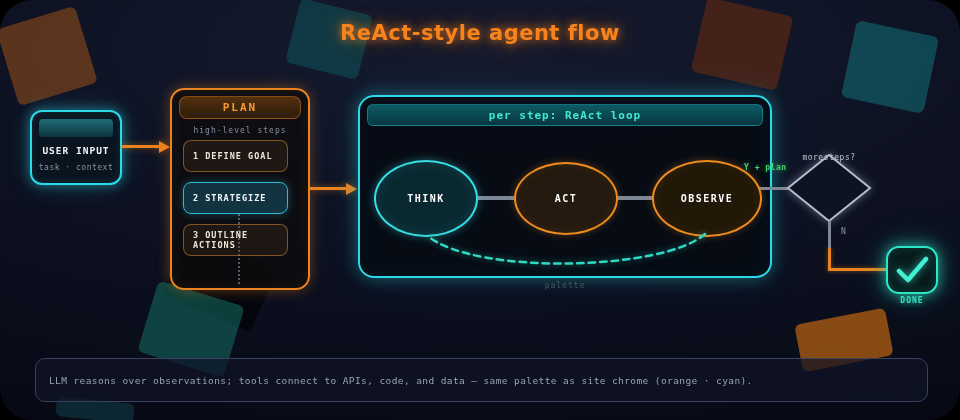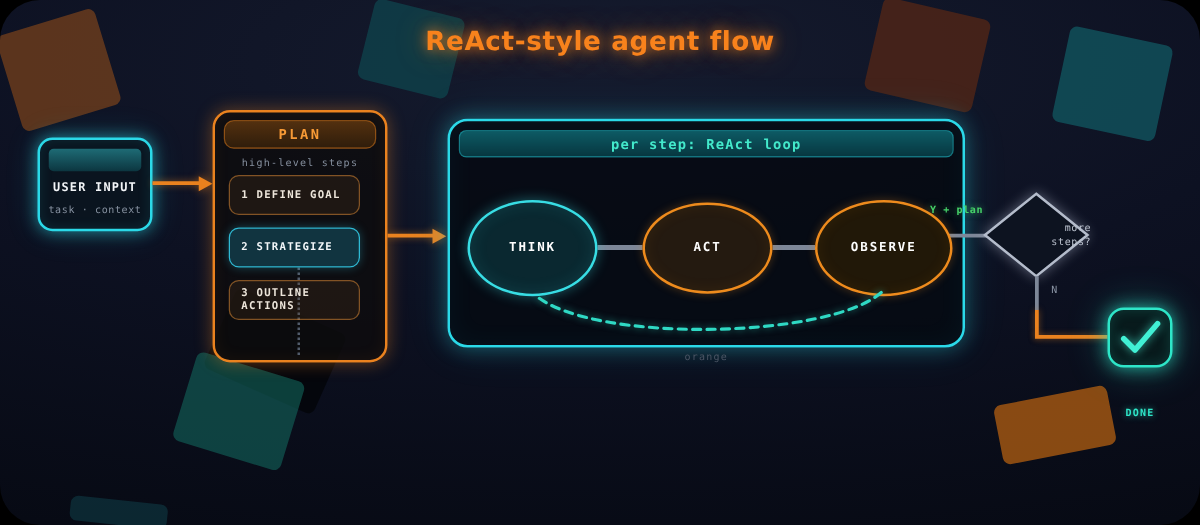--- a/index.html
+++ b/index.html
@@ -101,35 +101,35 @@
   .conn-ao{left:618px;top:196px;width:34px;height:3.5px;}
   .conn-od{left:752px;top:187px;width:40px;height:3px;}
 
   .iterate-svg{position:absolute;left:358px;top:95px;width:414px;height:183px;pointer-events:none;overflow:visible;}
   .iterate-label{position:absolute;left:358px;top:281px;width:414px;text-align:center;font-size:8px;letter-spacing:1px;color:#4b5564;}
 
   
   .yes-label{position:absolute;left:744px;top:163px;font-size:8px;font-weight:bold;color:#46d369;letter-spacing:.5px;
     text-shadow:0 0 6px rgba(70,211,105,.6);}
   .diamond-wrap{position:absolute;left:785px;top:152px;width:88px;height:72px;}
-  .diamond-label{position:absolute;inset:0;display:flex;flex-direction:column;align-items:flex-end;justify-content:center;
+  .diamond-label{position:absolute;inset:0;display:flex;flex-direction:row;align-items:flex-start;justify-content:center;
     font-size:8px;color:#bcc3cf;letter-spacing:.5px;line-height:11px;}
   .no-label{position:absolute;left:841px;top:227px;font-size:8px;color:#8b95a5;}
   .nv-gray{position:absolute;left:828px;top:221px;width:2.5px;height:27px;background:#7d8798;}
   .nv-orange{position:absolute;left:828px;top:248px;width:2.5px;height:22px;background:#ea821f;box-shadow:0 0 5px rgba(234,130,31,.5);}
   .nh-orange{position:absolute;left:828px;top:268px;width:58px;height:2.5px;background:#ea821f;box-shadow:0 0 5px rgba(234,130,31,.5);}
 
   .done-node{
     position:absolute;left:886px;top:246px;width:52px;height:48px;box-sizing:border-box;
     border:2.5px solid #2ee6c8;border-radius:13px;background:#081a1c;
     display:flex;align-items:center;justify-content:center;
     box-shadow:0 0 14px rgba(46,230,200,.7),0 0 32px rgba(46,230,200,.3),inset 0 0 10px rgba(46,230,200,.18);
   }
   .done-label{position:absolute;left:886px;top:296px;width:52px;text-align:center;font-size:8px;font-weight:bold;
-    letter-spacing:1px;color:#2ee6c8;text-shadow:0 0 6px rgba(46,230,200,.7);margin-top:30px;}
+    letter-spacing:1px;color:#2ee6c8;text-shadow:0 0 6px rgba(46,230,200,.7);}
 
   .footer{
     position:absolute;left:35px;top:358px;width:893px;height:44px;box-sizing:border-box;
     border:1px solid #3a4260;border-radius:10px;background:rgba(15,19,38,.72);
     display:flex;align-items:center;padding:0 13px;
     font-size:9.5px;letter-spacing:.4px;color:#9aa2b4;
   }
 </style>
 </head>
 <body>
@@ -176,21 +176,21 @@
   <div class="hline gray-line conn-ao"></div>
   <div class="hline gray-line conn-od"></div>
 
   <div class="node node-think">THINK</div>
   <div class="node node-act">ACT</div>
   <div class="node node-observe">OBSERVE</div>
 
   <svg class="iterate-svg" viewBox="0 0 414 183">
     <path d="M 347 139 C 305 176, 116 180, 70 141" fill="none" stroke="#2fd9c4" stroke-width="2.5" stroke-dasharray="6.5 5" stroke-linecap="round" style="filter:drop-shadow(0 0 3px rgba(47,217,196,.55));"></path>
   </svg>
-  <div class="iterate-label">orange</div>
+  <div class="iterate-label">palette</div>
 
   <div class="yes-label">Y + plan</div>
   <div class="diamond-wrap">
     <svg width="88" height="72" viewBox="0 0 88 72" style="filter:drop-shadow(0 0 5px rgba(190,200,220,.45));">
       <polygon points="44,3 85,36 44,69 3,36" fill="#0d1320" stroke="#b4bccb" stroke-width="2"></polygon>
     </svg>
     <div class="diamond-label">
       <span>more</span>
       <span>steps?</span>
     </div>
@@ -200,14 +200,15 @@
   <div class="nv-orange"></div>
   <div class="nh-orange"></div>
 
   <div class="done-node">
     <svg width="34" height="30" viewBox="0 0 34 30" style="filter:drop-shadow(0 0 4px rgba(65,240,212,.7));">
       <polyline points="4,16 13,25 31,4" fill="none" stroke="#41f0d4" stroke-width="4.5" stroke-linecap="round" stroke-linejoin="round"></polyline>
     </svg>
   </div>
   <div class="done-label">DONE</div>
 
+  <div class="footer">LLM reasons over observations; tools connect to APIs, code, and data — same palette as site chrome (orange · cyan).</div>
 
 </div>
 
 </body></html>

